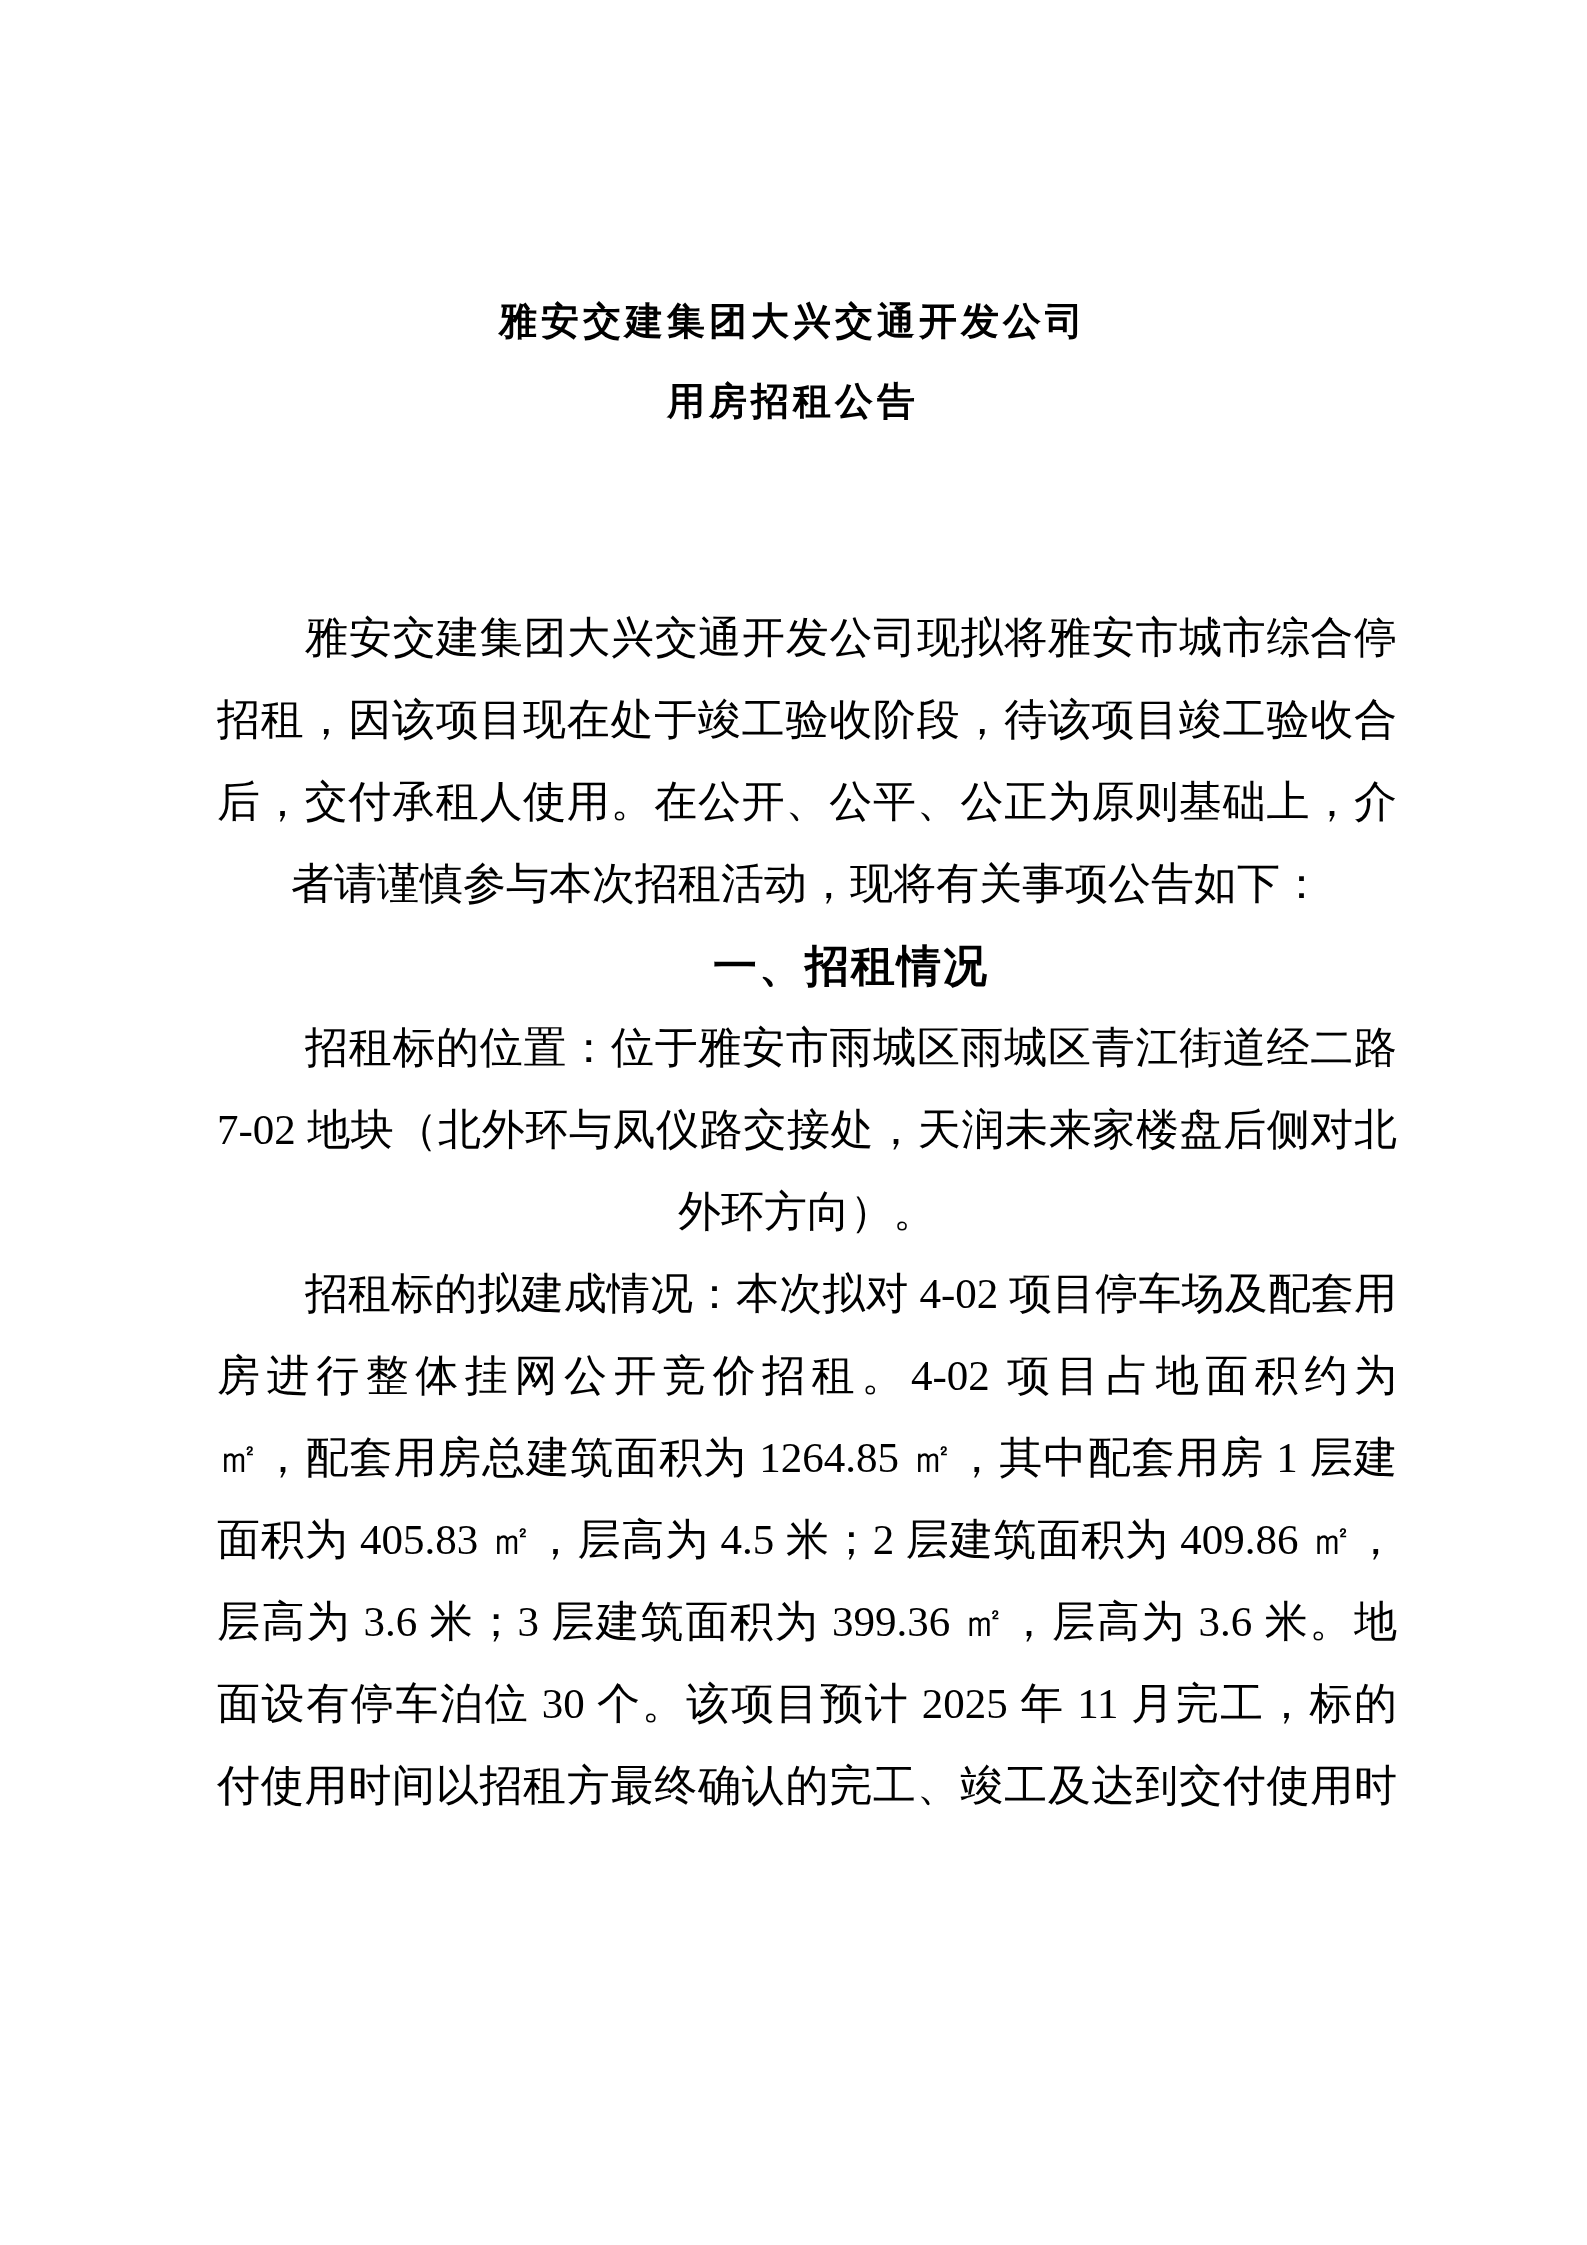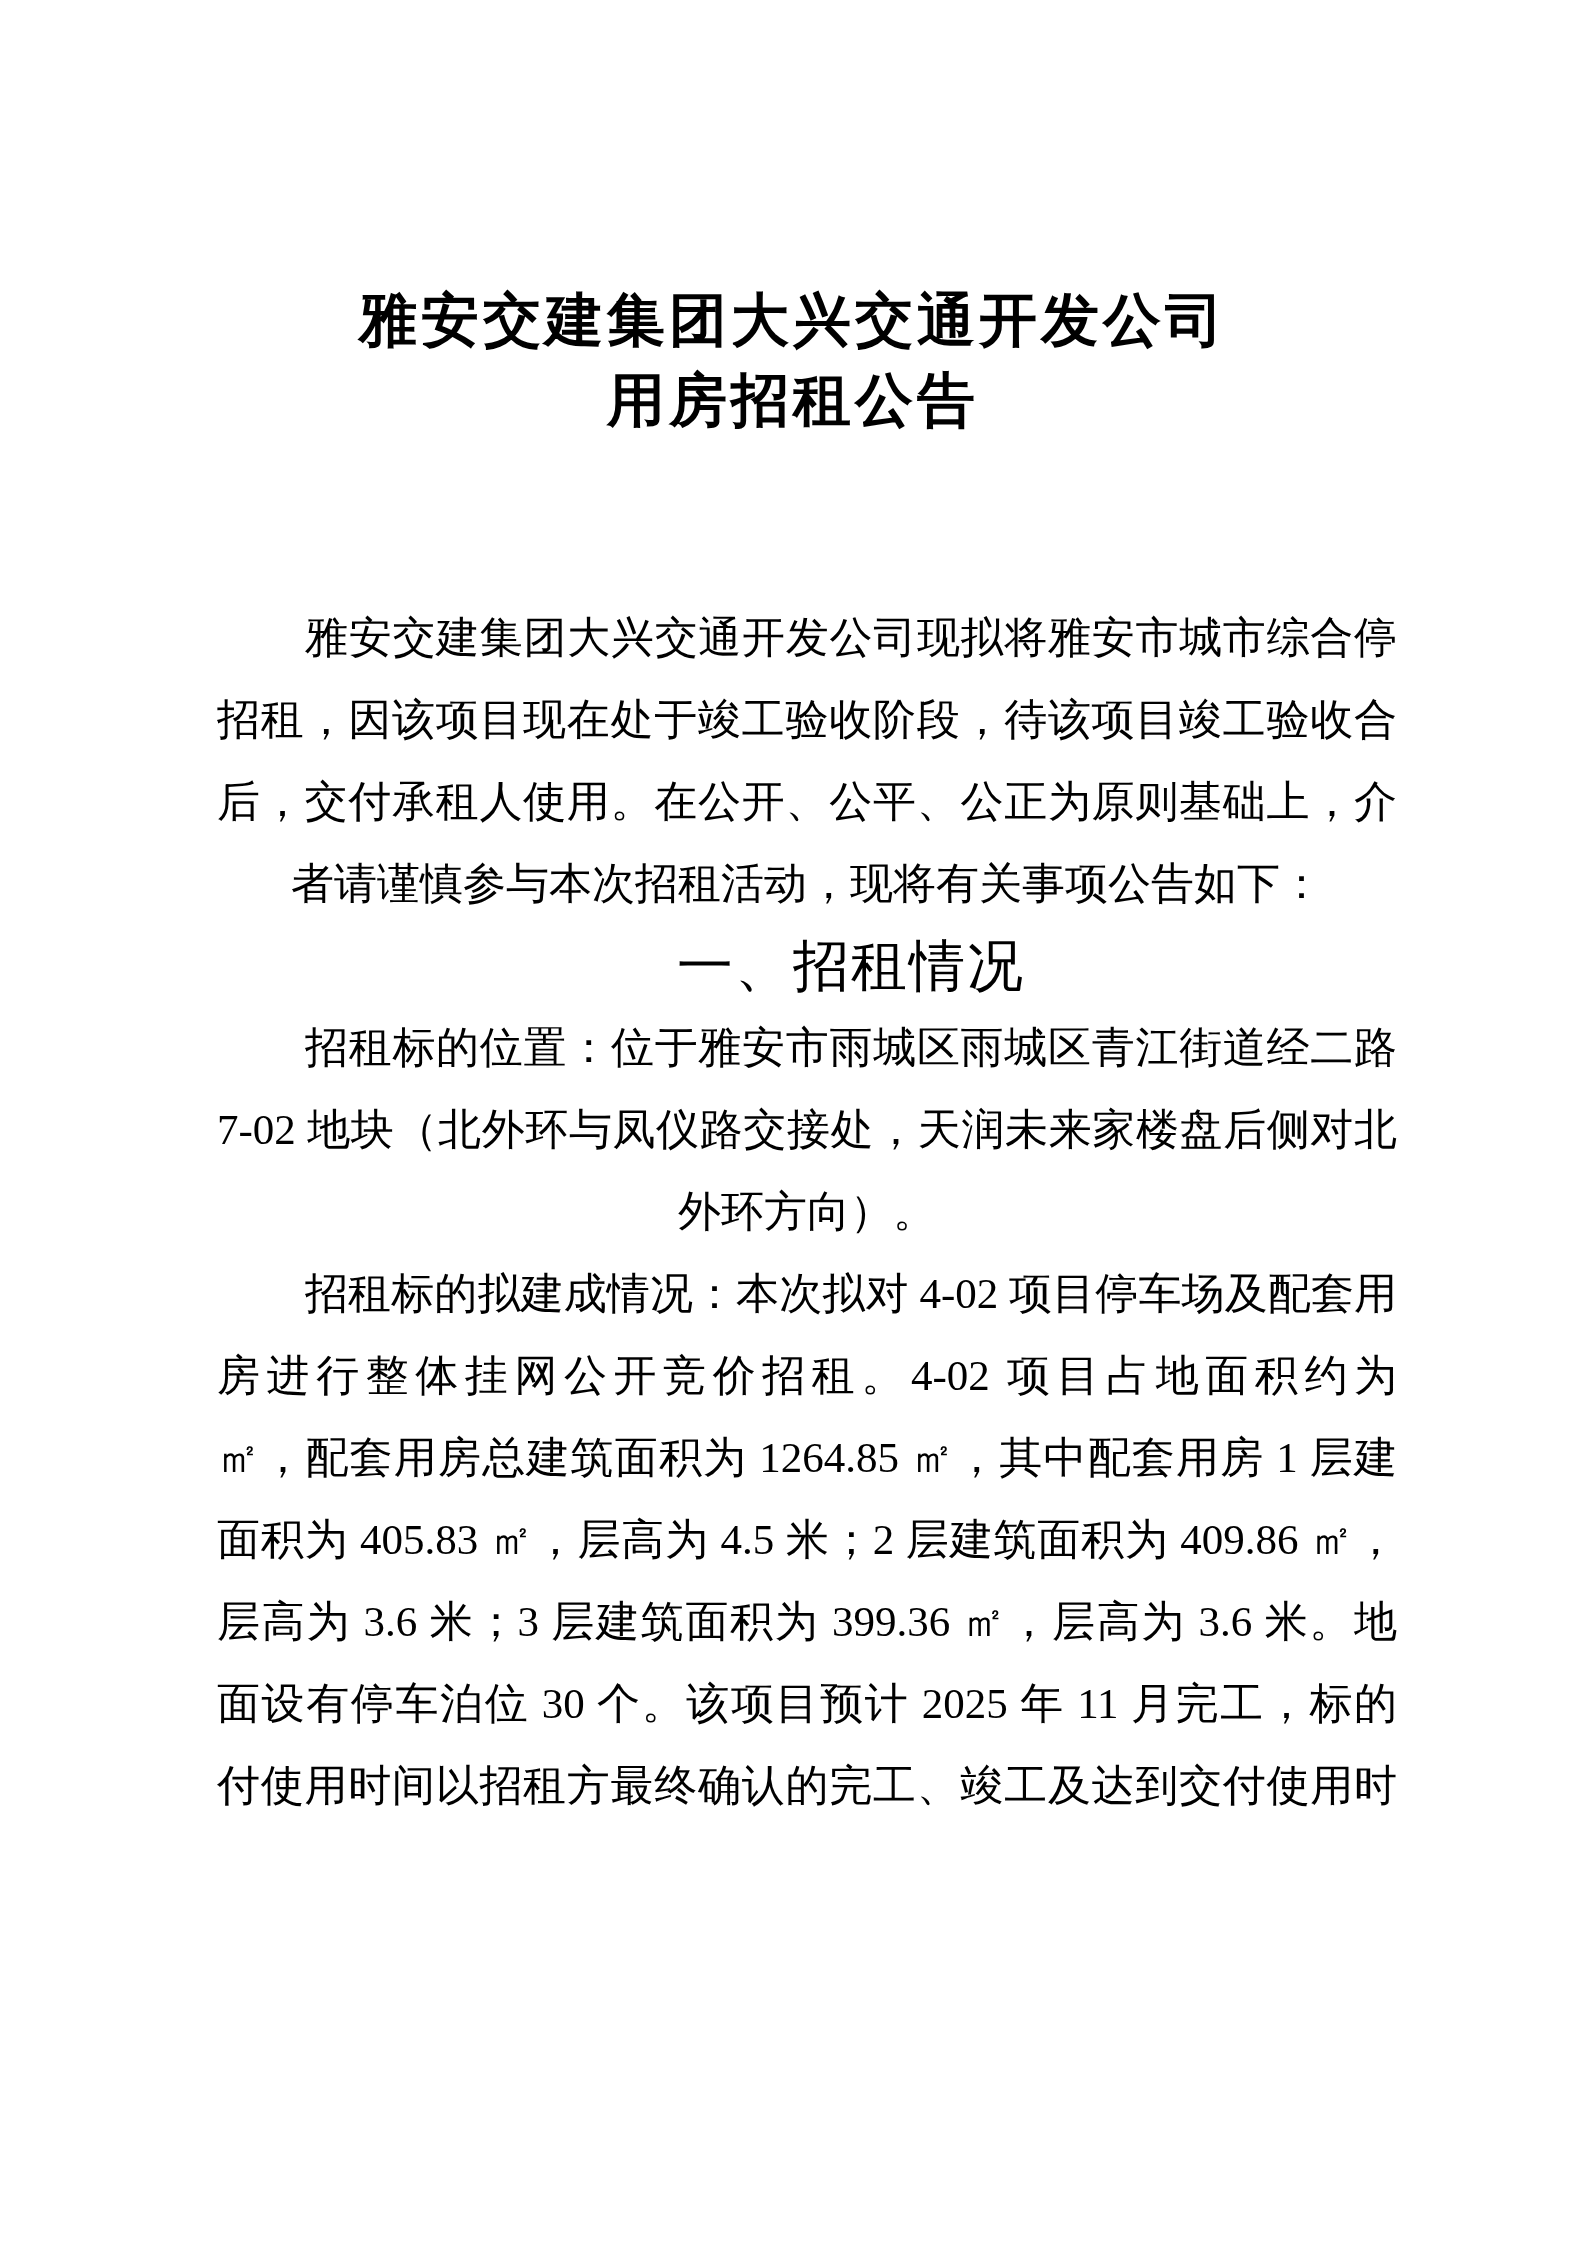--- a/index.html
+++ b/index.html
@@ -16,21 +16,21 @@
     overflow: hidden;
   }
   .title-block {
     position: absolute;
     top: 281px;
     left: 0;
     width: 1586px;
     text-align: center;
     font-family: "Liberation Serif", "DejaVu Serif", serif;
     font-weight: 700;
-    font-size: 58px;
+    font-size: 38px;
     line-height: 80px;
     letter-spacing: 4px;
   }
   .body-block {
     position: absolute;
     top: 597px;
     left: 217px;
     width: 1180px;
     font-family: "Liberation Serif", "DejaVu Serif", serif;
     font-size: 43px;
@@ -44,22 +44,22 @@
   }
   .body-line.fill {
     text-align: justify;
     text-align-last: justify;
   }
   .body-line.indent {
     text-indent: 88px;
   }
   .body-line.heading {
     font-family: "Liberation Sans", "DejaVu Sans", sans-serif;
-    font-weight: 400;
-    font-size: 56px;
+    font-weight: 700;
+    font-size: 44px;
     letter-spacing: 2px;
   }
 </style>
 </head>
 <body>
 
 <div class="page">
 
   <div class="title-block">
     <div class="title-line">雅安交建集团大兴交通开发公司</div>

